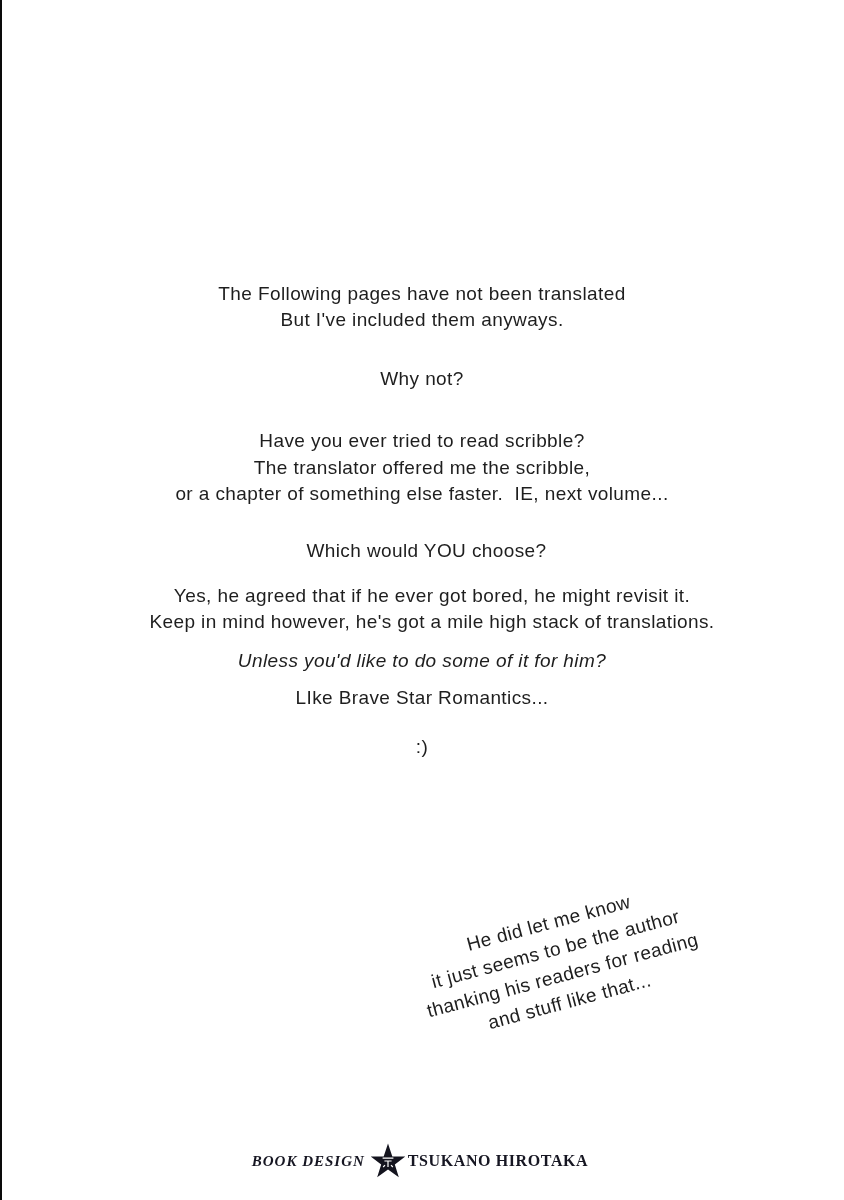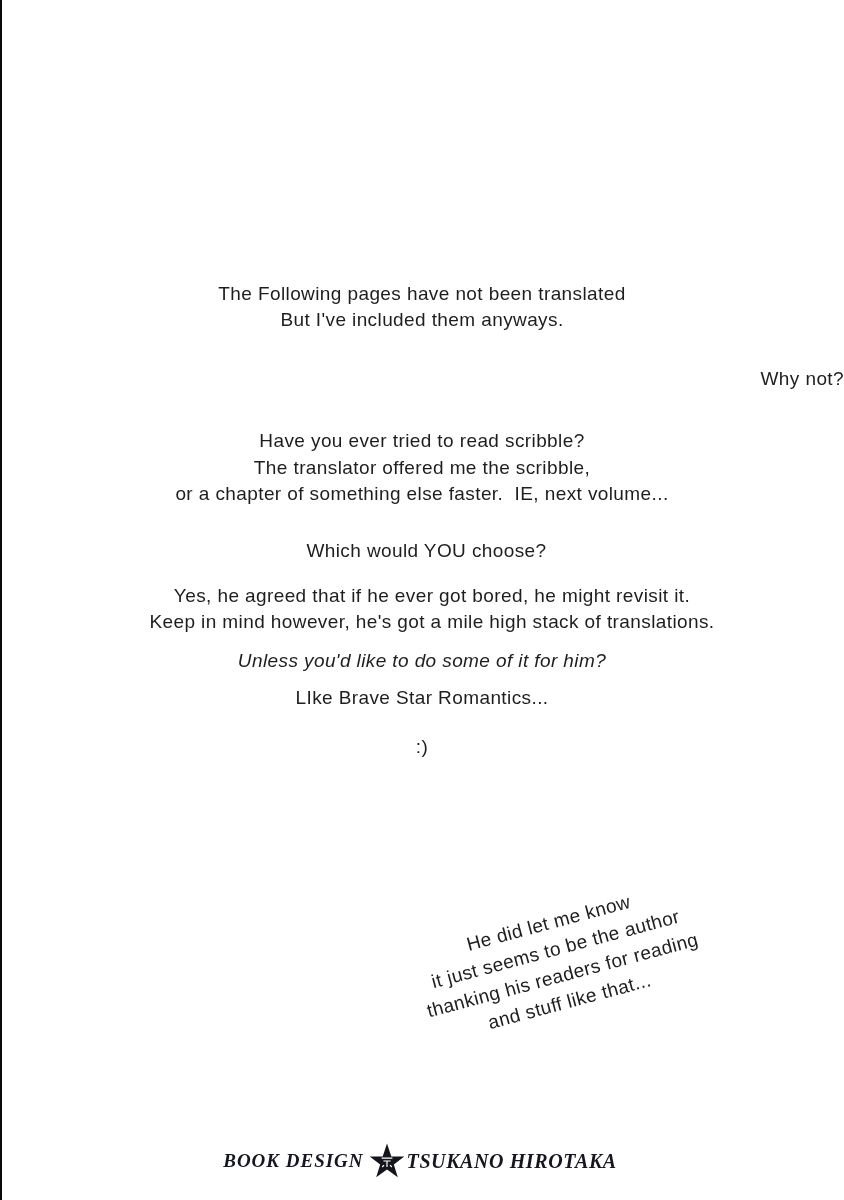--- a/index.html
+++ b/index.html
@@ -31,21 +31,21 @@
     text-align: center;
   }
   .note-line {
     font-size: 19px;
     line-height: 26px;
     letter-spacing: 0.4px;
     white-space: pre;
     color: #1e1e1e;
   }
   .b0 { top: 281px; }
-  .b1 { top: 366px; text-align: right; }
+  .b1 { top: 366px; }
   .b2 { top: 428px; }
   .b3 { top: 455px; }
   .b4 { top: 538px; margin-left: 9px; }
   .b5 { top: 583px; padding-left: 20px; }
   .b6 { top: 648px; font-style: italic; }
   .b7 { top: 661px; margin-top: 24px; }
   .b8 { top: 734px; }
   .rotated-note {
     position: absolute;
     left: 398px;
@@ -66,36 +66,35 @@
     height: 38px;
     display: flex;
     align-items: center;
     justify-content: center;
     color: #161622;
   }
   .credit-prefix {
     font-family: "Liberation Serif", serif;
     font-style: italic;
     font-weight: bold;
-    font-size: 19px;
+    font-size: 15px;
     letter-spacing: 1px;
     margin-right: 5px;
     white-space: pre;
   }
   .credit-star {
     width: 36px;
     height: 36px;
     margin: 0 2px 0 0;
     display: block;
   }
   .credit-name {
     font-family: "Liberation Serif", serif;
-    font-style: italic;
     font-weight: bold;
-    font-size: 20px;
+    font-size: 16px;
     letter-spacing: 0.6px;
     white-space: pre;
   }
 </style>
 </head>
 <body>
 
 <div class="page">
 
   <div class="edge-line"></div>

